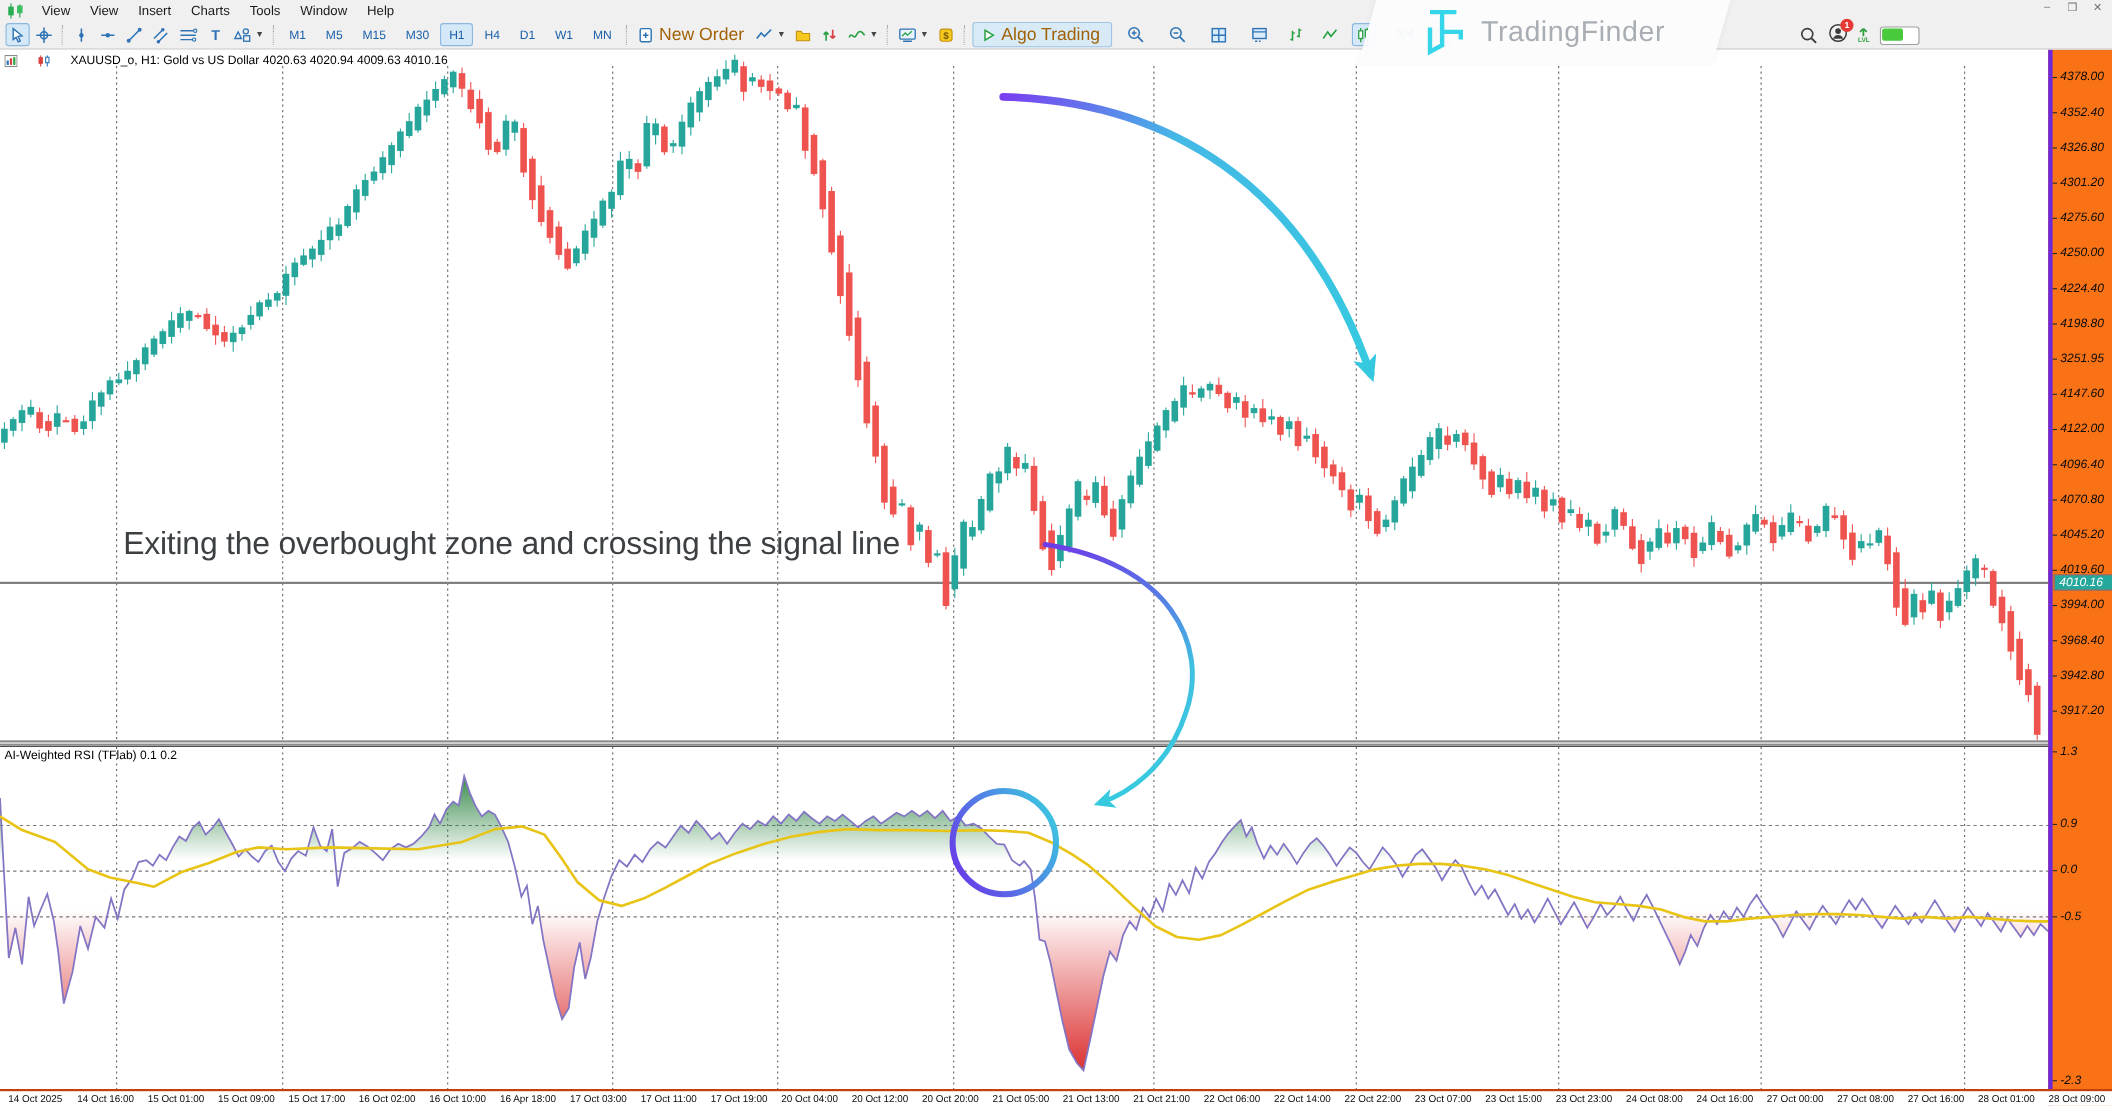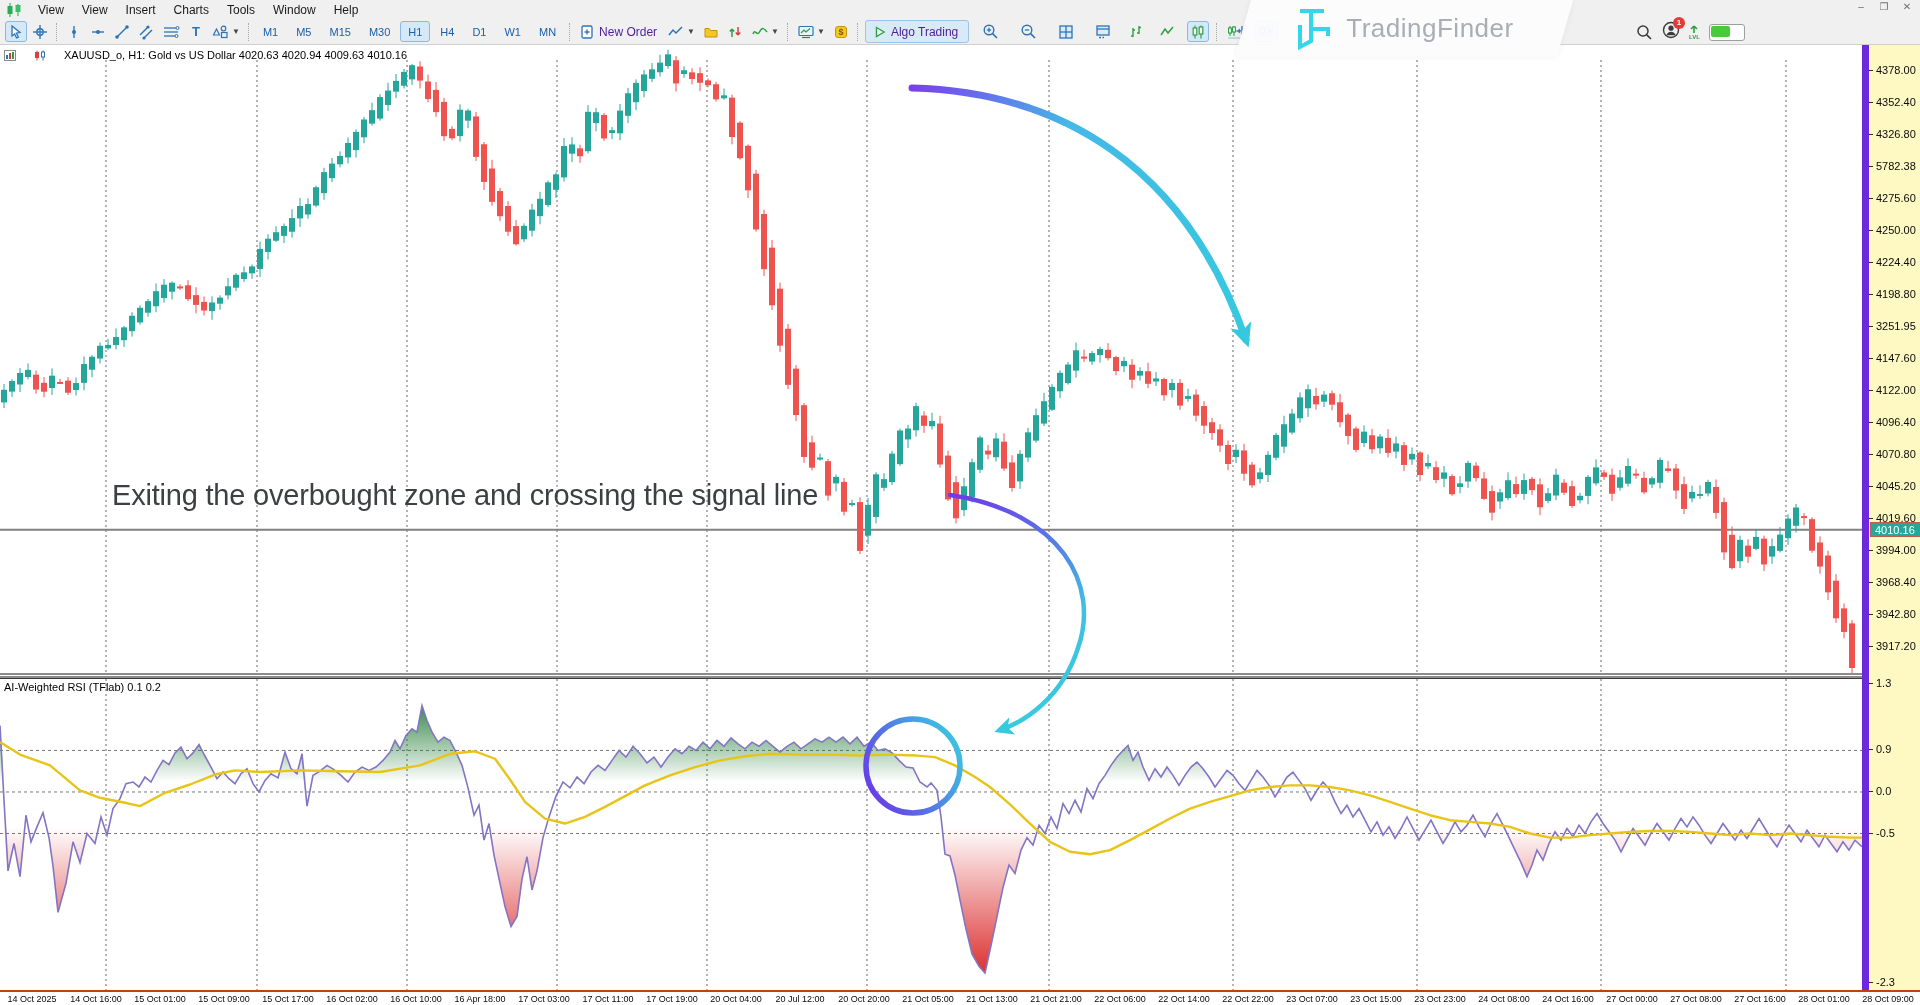--- a/index.html
+++ b/index.html
@@ -15,38 +15,38 @@
   .win-controls span{width:14px;text-align:center;cursor:default;}
   .toolbar{position:absolute;left:0;top:19px;width:1920px;height:26px;background:#f0f0f0;
            border-bottom:1px solid #cfcfcf;display:flex;align-items:center;padding-left:4px;
            box-sizing:border-box;z-index:60;}
   .tbtn{height:21px;min-width:22px;display:flex;align-items:center;justify-content:center;
         border:1px solid transparent;border-radius:3px;margin:0 1px;padding:0 2px;box-sizing:border-box;}
   .tbtn.active{background:#d5e8f8;border:1px solid #8ab8e0;}
   .tsep{width:1px;height:18px;border-left:1px dotted #a8a8a8;margin:0 4px;}
   .tf{font-size:11px;color:#1a5fa8;padding:0 5px;}
   .caret{font-size:8px;color:#444;margin-left:2px;}
-  .tlabel{font-size:12px;color:#4c1d95;margin-left:4px;margin-right:2px;white-space:nowrap;}
+  .tlabel{font-size:16px;color:#a16207;margin-left:4px;margin-right:2px;white-space:nowrap;}
   .algo{background:#d9eaf7;border:1px solid #9dc3e6;border-radius:3px;height:21px;
         display:flex;align-items:center;padding:0 8px;margin:0 2px;}
   .algo .tlabel{margin-left:5px;}
   .ticon{display:block;}
   .ttext{font-size:13px;font-weight:bold;color:#2e74b5;}
   
   .chart-wrap{position:absolute;left:0;top:45px;width:1862px;height:945px;background:#fff;}
   .plot-main{position:absolute;left:0;top:0;width:1862px;height:628px;}
   .separator{position:absolute;left:0;top:628px;width:1920px;height:5px;background:#fff;
              border-top:2px solid #8c8c8c;border-bottom:2px solid #8c8c8c;box-sizing:border-box;z-index:20;}
   .plot-ind{position:absolute;left:0;top:633px;width:1862px;height:312px;border-top:1px solid #3c3c3c;}
   .chart-title{position:absolute;left:4px;top:4px;display:flex;align-items:center;gap:18px;
                font-size:11px;color:#000;z-index:10;white-space:nowrap;}
   .ind-label{position:absolute;left:4px;top:636px;font-size:11px;color:#000;z-index:10;}
   
-  .right-axis{position:absolute;left:1862px;top:45px;width:58px;height:960px;background:#fef9c3;
-              border-left:7px solid #6d28d9;box-sizing:border-box;z-index:30;}
+  .right-axis{position:absolute;left:1862px;top:45px;width:58px;height:960px;background:#f97316;
+              border-left:4px solid #6d28d9;box-sizing:border-box;z-index:30;font-style:italic;}
   .price-label,.ind-axis-label{position:absolute;left:7px;font-size:11px;color:#0a0a0a;white-space:nowrap;}
   .axis-tick{position:absolute;left:0;width:4px;height:1px;background:#2b2b2b;}
   .price-badge{position:absolute;left:1px;width:54px;height:15px;background:#25a79b;border:1px solid #c05b52;
                color:#fff;font-size:11px;line-height:14px;padding-left:4px;box-sizing:border-box;}
   .time-axis{position:absolute;left:0;top:990px;width:1920px;height:15px;background:#fff;
              border-top:2px solid #c2410c;z-index:40;}
   .time-label{position:absolute;top:2px;font-size:9px;color:#0a0a0a;transform:translateX(-50%);white-space:nowrap;}
   
   .headline{position:absolute;left:112px;top:479px;font-size:29px;font-weight:normal;color:#3c4043;
             letter-spacing:-0.2px;z-index:45;white-space:nowrap;}
@@ -1366,21 +1366,21 @@
 </div>
 
 <div class="right-axis" id="right-axis">
     <div class="axis-tick" style="top:25px"></div>
     <div class="price-label" style="top:19px">4378.00</div>
     <div class="axis-tick" style="top:57px"></div>
     <div class="price-label" style="top:51px">4352.40</div>
     <div class="axis-tick" style="top:89px"></div>
     <div class="price-label" style="top:83px">4326.80</div>
     <div class="axis-tick" style="top:121px"></div>
-    <div class="price-label" style="top:115px">5782.38</div>
+    <div class="price-label" style="top:115px">4301.20</div>
     <div class="axis-tick" style="top:153px"></div>
     <div class="price-label" style="top:147px">4275.60</div>
     <div class="axis-tick" style="top:185px"></div>
     <div class="price-label" style="top:179px">4250.00</div>
     <div class="axis-tick" style="top:217px"></div>
     <div class="price-label" style="top:211px">4224.40</div>
     <div class="axis-tick" style="top:249px"></div>
     <div class="price-label" style="top:243px">4198.80</div>
     <div class="axis-tick" style="top:281px"></div>
     <div class="price-label" style="top:275px">3251.95</div>
@@ -1423,21 +1423,21 @@
     <div class="time-label" style="left:160px">15 Oct 01:00</div>
     <div class="time-label" style="left:224px">15 Oct 09:00</div>
     <div class="time-label" style="left:288px">15 Oct 17:00</div>
     <div class="time-label" style="left:352px">16 Oct 02:00</div>
     <div class="time-label" style="left:416px">16 Oct 10:00</div>
     <div class="time-label" style="left:480px">16 Apr 18:00</div>
     <div class="time-label" style="left:544px">17 Oct 03:00</div>
     <div class="time-label" style="left:608px">17 Oct 11:00</div>
     <div class="time-label" style="left:672px">17 Oct 19:00</div>
     <div class="time-label" style="left:736px">20 Oct 04:00</div>
-    <div class="time-label" style="left:800px">20 Jul 12:00</div>
+    <div class="time-label" style="left:800px">20 Oct 12:00</div>
     <div class="time-label" style="left:864px">20 Oct 20:00</div>
     <div class="time-label" style="left:928px">21 Oct 05:00</div>
     <div class="time-label" style="left:992px">21 Oct 13:00</div>
     <div class="time-label" style="left:1056px">21 Oct 21:00</div>
     <div class="time-label" style="left:1120px">22 Oct 06:00</div>
     <div class="time-label" style="left:1184px">22 Oct 14:00</div>
     <div class="time-label" style="left:1248px">22 Oct 22:00</div>
     <div class="time-label" style="left:1312px">23 Oct 07:00</div>
     <div class="time-label" style="left:1376px">23 Oct 15:00</div>
     <div class="time-label" style="left:1440px">23 Oct 23:00</div>

